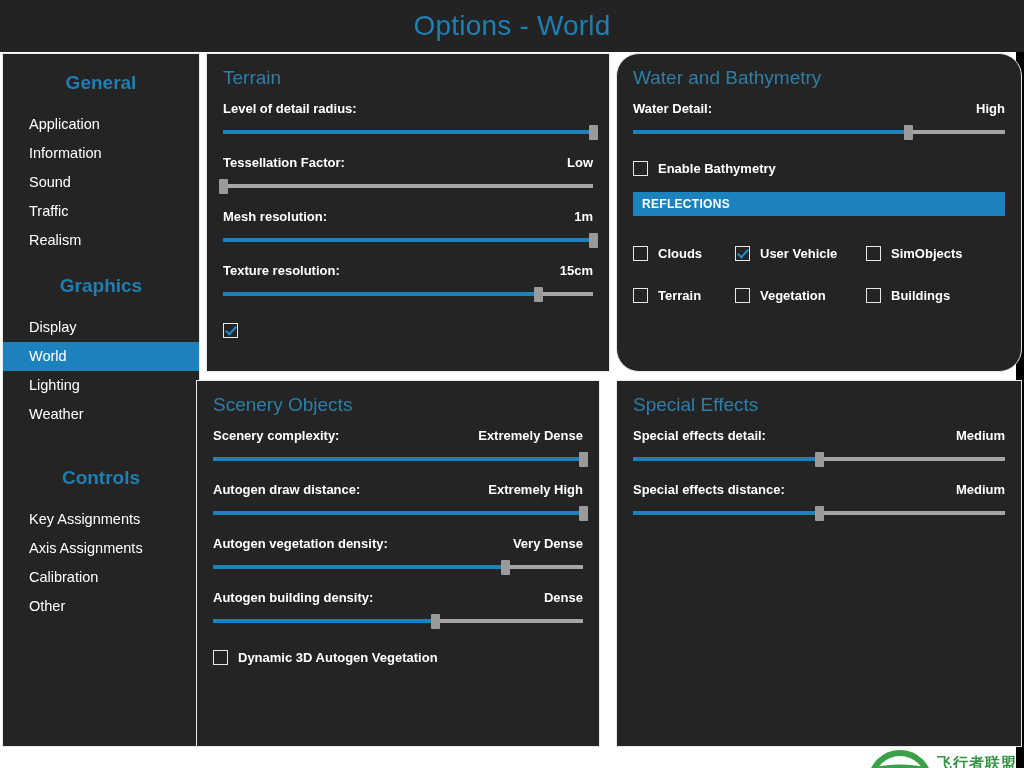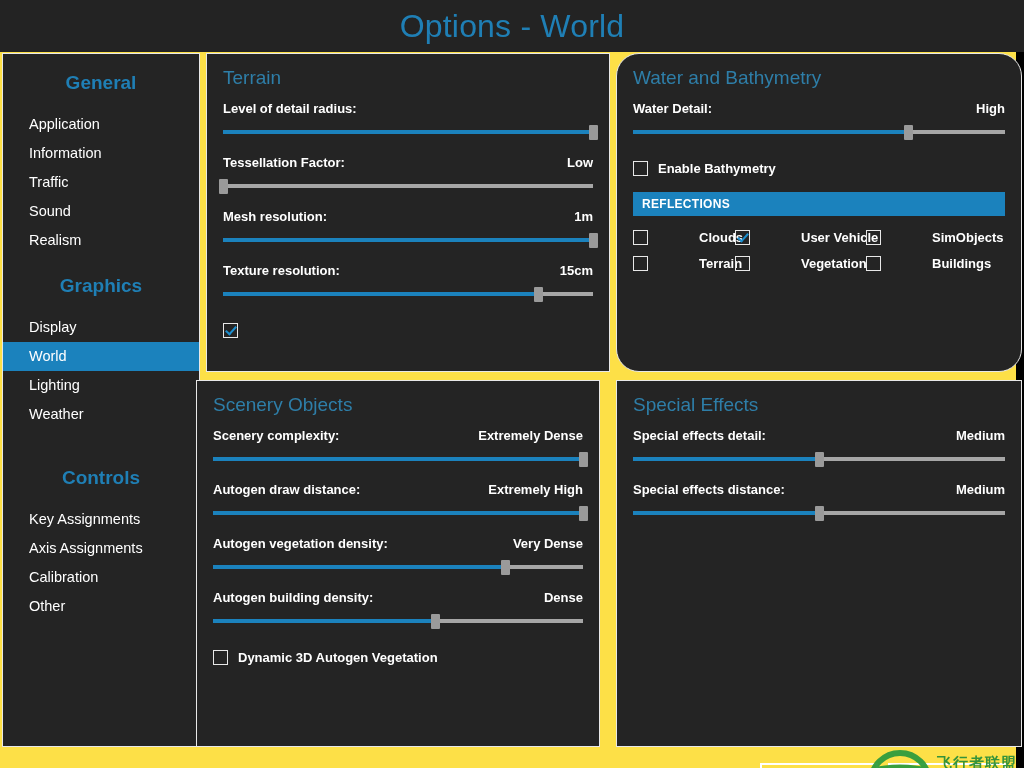--- a/index.html
+++ b/index.html
@@ -19,33 +19,33 @@
   
   .titlebar {
     height: 52px;
     background: #232323;
     display: flex;
     align-items: center;
     justify-content: center;
   }
   .titlebar .title {
     color: #1f7fb5;
-    font-size: 32px;
+    font-size: 28px;
     font-weight: 400;
     letter-spacing: 0.2px;
   }
 
   
   .body-area {
     position: absolute;
     top: 52px;
     left: 0;
     width: 1016px;
     height: 716px;
-    background: #fde047;
+    background: #ffffff;
   }
 
   
   .sidebar {
     position: absolute;
     left: 2px;
     top: 1px;
     width: 198px;
     height: 694px;
     background: #242424;
@@ -179,21 +179,21 @@
     padding: 5px 0 5px 9px;
     margin-top: 16px;
     letter-spacing: 0.3px;
   }
   .refl-grid {
     display: grid;
     grid-template-columns: 102px 131px auto;
     row-gap: 5px;
     margin-top: 8px;
   }
-  .refl-grid .cb-row { margin-top: 6px; gap: 41px; }
+  .refl-grid .cb-row { margin-top: 22px; }
 
   
   .footer {
     position: absolute;
     left: 0;
     top: 696px;
     width: 1024px;
     height: 72px;
   }
   .btn {
@@ -246,22 +246,22 @@
 
 <div class="body-area">
 
   <div class="sidebar">
 
     <div style="height:18px"></div>
     <div class="side-group-title">General</div>
     <div style="height:16px"></div>
     <div class="side-item">Application</div>
     <div class="side-item">Information</div>
+    <div class="side-item">Sound</div>
     <div class="side-item">Traffic</div>
-    <div class="side-item">Sound</div>
     <div class="side-item">Realism</div>
 
     <div style="height:20px"></div>
     <div class="side-group-title">Graphics</div>
     <div style="height:16px"></div>
     <div class="side-item">Display</div>
     <div class="side-item selected">World</div>
     <div class="side-item">Lighting</div>
     <div class="side-item">Weather</div>
 

